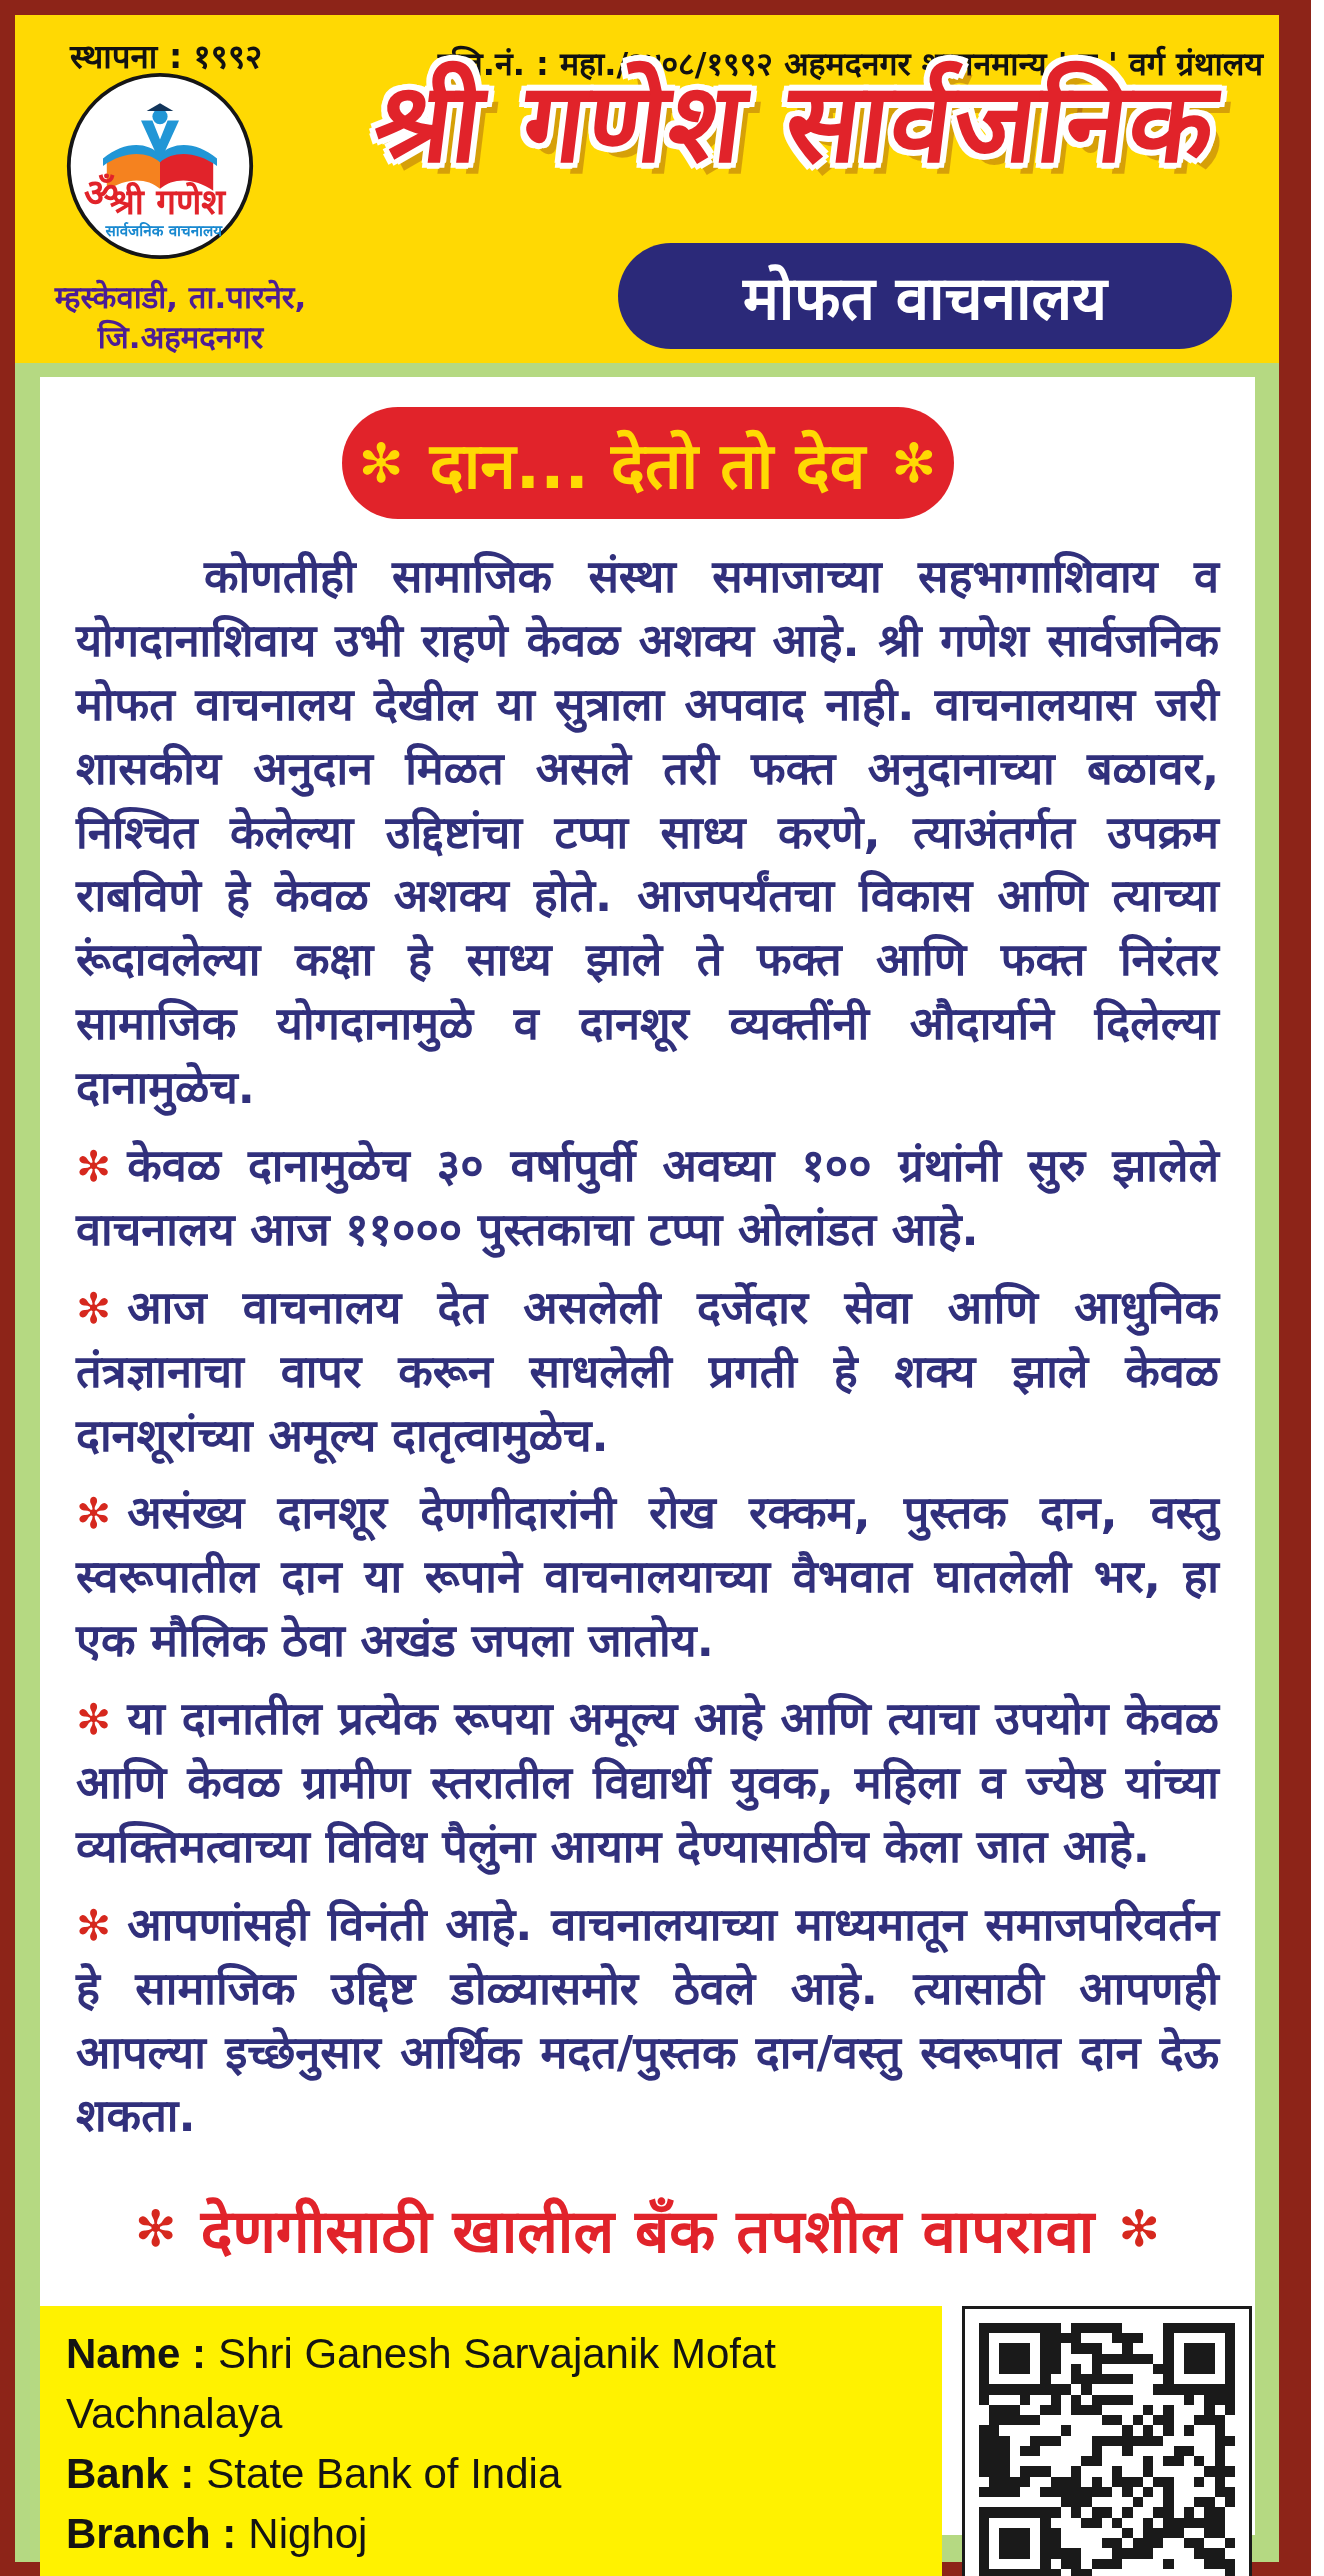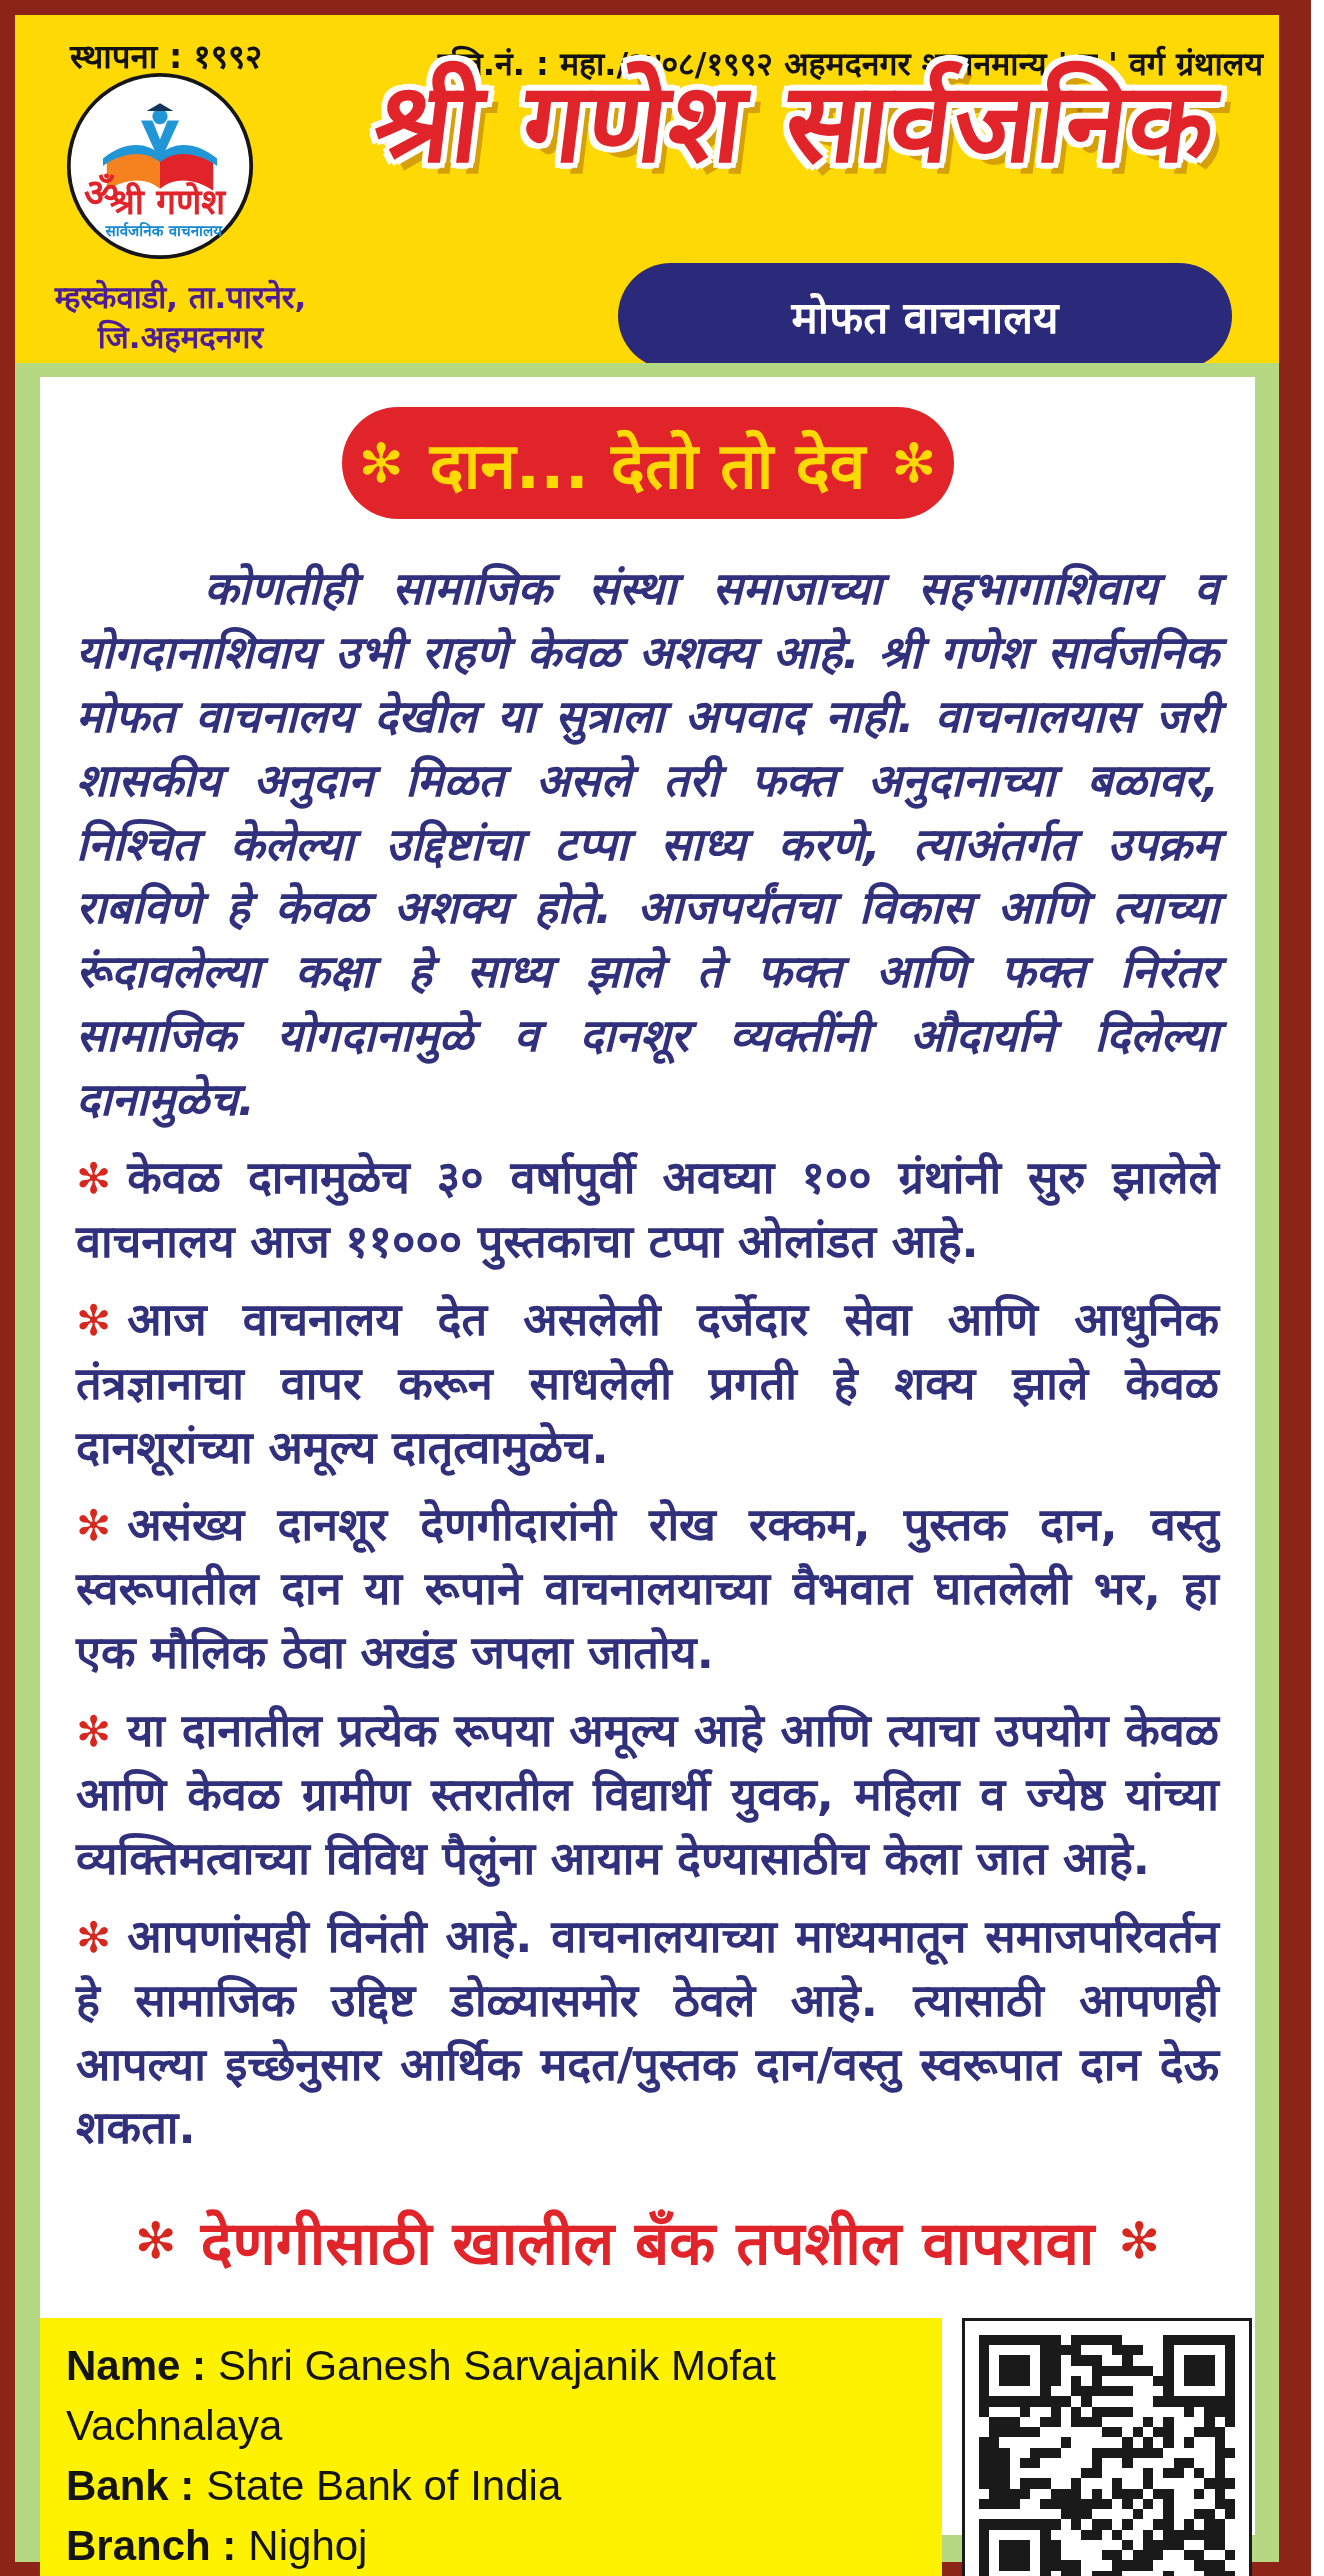--- a/index.html
+++ b/index.html
@@ -18,30 +18,30 @@
   .addr{position:absolute;left:8px;top:262px;width:315px;text-align:center;
         font-size:31px;font-weight:700;color:#4c1d95;line-height:1.3;}
   .title{position:absolute;left:298px;top:40px;width:965px;text-align:center;
          font-size:110px;font-weight:800;color:#e1232a;letter-spacing:2px;
          transform:skewX(-7deg);line-height:1.25;
          text-shadow:-5px -5px 0 #fff,5px -5px 0 #fff,-5px 5px 0 #fff,5px 5px 0 #fff,
                      -6px 0 0 #fff,6px 0 0 #fff,0 -6px 0 #fff,0 6px 0 #fff,
                      11px 11px 0 rgba(120,30,20,.30);}
   .pill{position:absolute;left:603px;top:228px;width:614px;height:106px;border-radius:53px;
         background:#2b2979;color:#ffffff;display:flex;align-items:center;justify-content:center;
-        font-size:44px;font-weight:800;margin-top:20px;}
+        font-size:60px;font-weight:800;}
 
   
   .badge{width:612px;height:112px;margin:30px auto 0;border-radius:56px;background:#e1232a;
          color:#ffd903;display:flex;align-items:center;justify-content:center;gap:26px;
          font-size:64px;font-weight:800;}
   .badge .flower{font-size:54px;color:#ffd903;}
   .para{font-size:45px;font-weight:600;color:#31307c;line-height:1.42;text-align:justify;
         margin:14px 36px 0;}
-  .para.intro{margin-top:38px;text-indent:128px;font-style:italic;}
+  .para.intro{margin-top:26px;text-indent:128px;}
   .flower-red{color:#d6281e;font-size:42px;font-weight:700;margin-right:16px;}
   .heading{margin:40px 20px 0;text-align:center;color:#e1232a;font-size:60px;font-weight:800;
            display:flex;align-items:center;justify-content:center;gap:24px;}
   .heading .flower{font-size:50px;color:#d6281e;}
 
   .bank-section{display:flex;align-items:flex-start;gap:10px;margin:36px 12px 0 0;}
   .bank-box{flex:none;width:902px;background:#fff200;padding:18px 18px 14px 26px;box-sizing:border-box;
             font-family:"Liberation Sans","DejaVu Sans",sans-serif;color:#141414;}
   .bank-row{font-size:42px;line-height:60px;}
   .bank-label{font-weight:700;}

